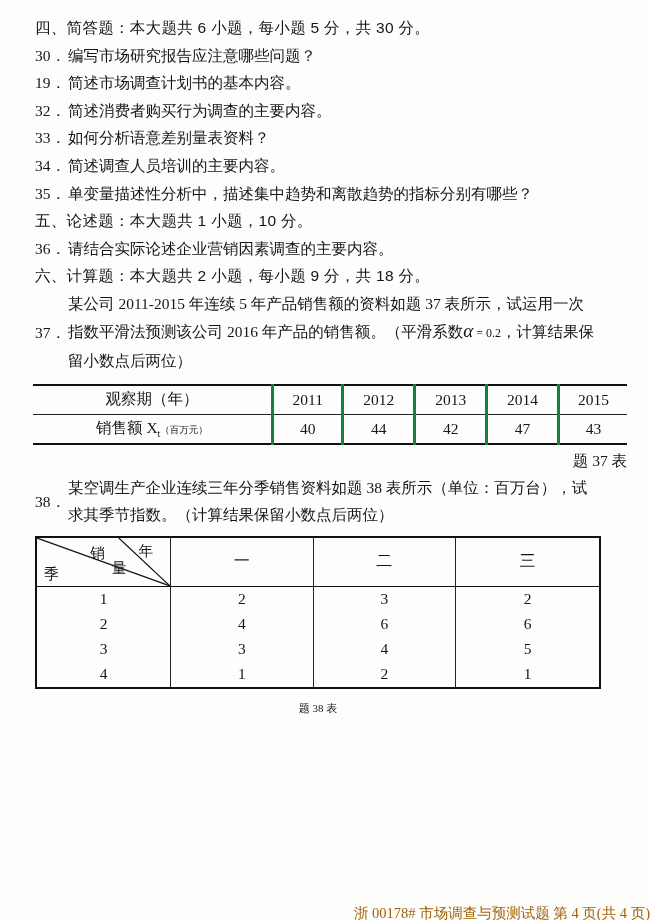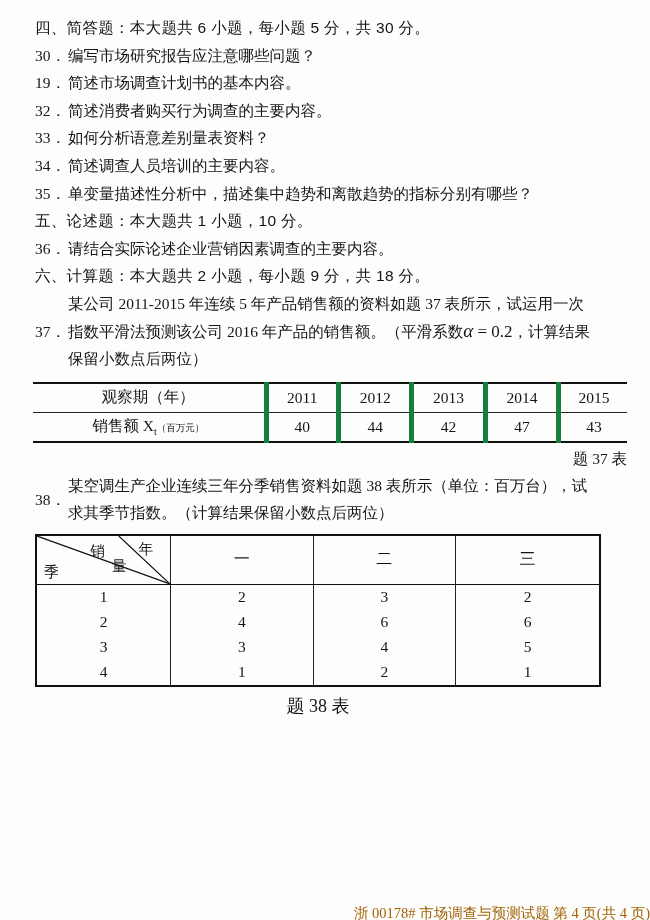--- a/index.html
+++ b/index.html
@@ -14,43 +14,43 @@
   .content { padding:14px 10px 0 35px; width:605px; box-sizing:border-box; }
   .line { margin:0; line-height:27.6px; font-size:15.5px; }
   .heading {
     font-family:"Liberation Sans","DejaVu Sans",sans-serif;
     font-weight:normal; font-size:15.5px; letter-spacing:0.3px;
   }
   .q { display:flex; margin:0;align-items:center; }
   .qnum { width:33px; flex-shrink:0; }
   .qtext { flex:1; }
   .formula-alpha { font-style:italic; font-size:19px; line-height:1; }
-  .formula-val { font-size:17px; }
+  .formula-val { font-size:12px; }
 
   
   table { border-collapse:collapse; }
   .t37 { width:594px; margin:9px 0 0 -2px; border-top:2px solid #111; border-bottom:2px solid #111; }
-  .t37 td { height:28px; text-align:center; font-size:15.5px; border-left:5px solid #15803d; padding:0; }
+  .t37 td { height:28px; text-align:center; font-size:15.5px; border-left:3px solid #15803d; padding:0; }
   .t37 td:first-child { border-left:none; }
   .t37 tr:first-child td { border-bottom:1px solid #222;margin-top:20px; }
   .t37 .unit { font-size:9.5px; }
   .t37 sub { font-size:10px; }
   .t37-caption { margin:3px 0 0 -2px; width:594px; text-align:right; font-size:15.5px; line-height:26px; }
 
   
   .t38 { width:566px; margin:7px 0 0 0; border:2px solid #111; }
   .t38 th { border:1px solid #222; border-bottom:1.5px solid #111; font-weight:normal; font-size:16px; padding:0; }
   .t38 .corner { position:relative; padding:0; }
   .t38 td { border-left:1px solid #222; border-right:1px solid #222; border-top:none; border-bottom:none;
             height:25px; text-align:center; font-size:15.5px; padding:0; }
   .t38 thead th { height:48px; }
   .corner-svg { display:block; width:100%; height:48px; }
   .corner-svg line { stroke:#111; stroke-width:1.2; }
   .corner-svg text { font-size:15px; fill:#151515; font-family:"Liberation Serif","DejaVu Serif",serif; }
-  .t38-caption { margin:6px 0 0 0; width:566px; text-align:center; font-size:18px; line-height:26px; }
+  .t38-caption { margin:6px 0 0 0; width:566px; text-align:center; font-size:11px; line-height:26px; }
 
   .page-footer {
     position:absolute; left:0; top:904px; width:650px;
     text-align:right; font-size:14.5px; color:#a16207;
   }
 </style>
 </head>
 <body>
 
 <div class="content">

